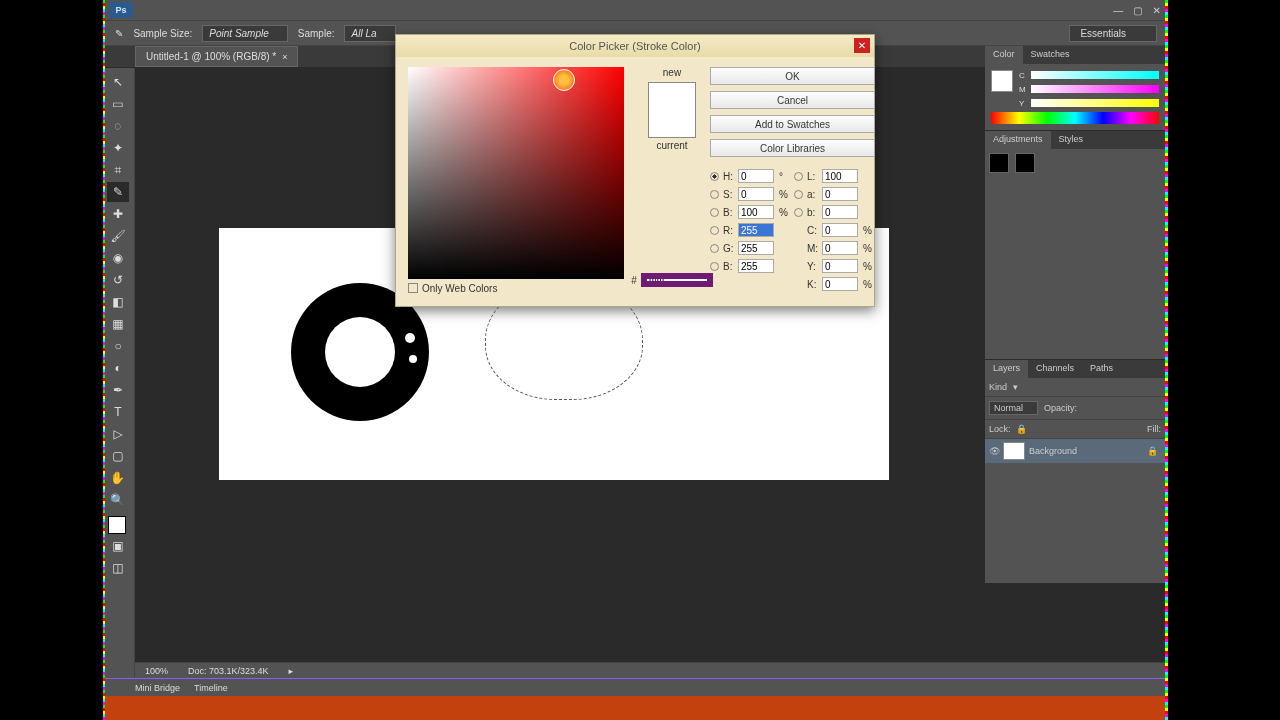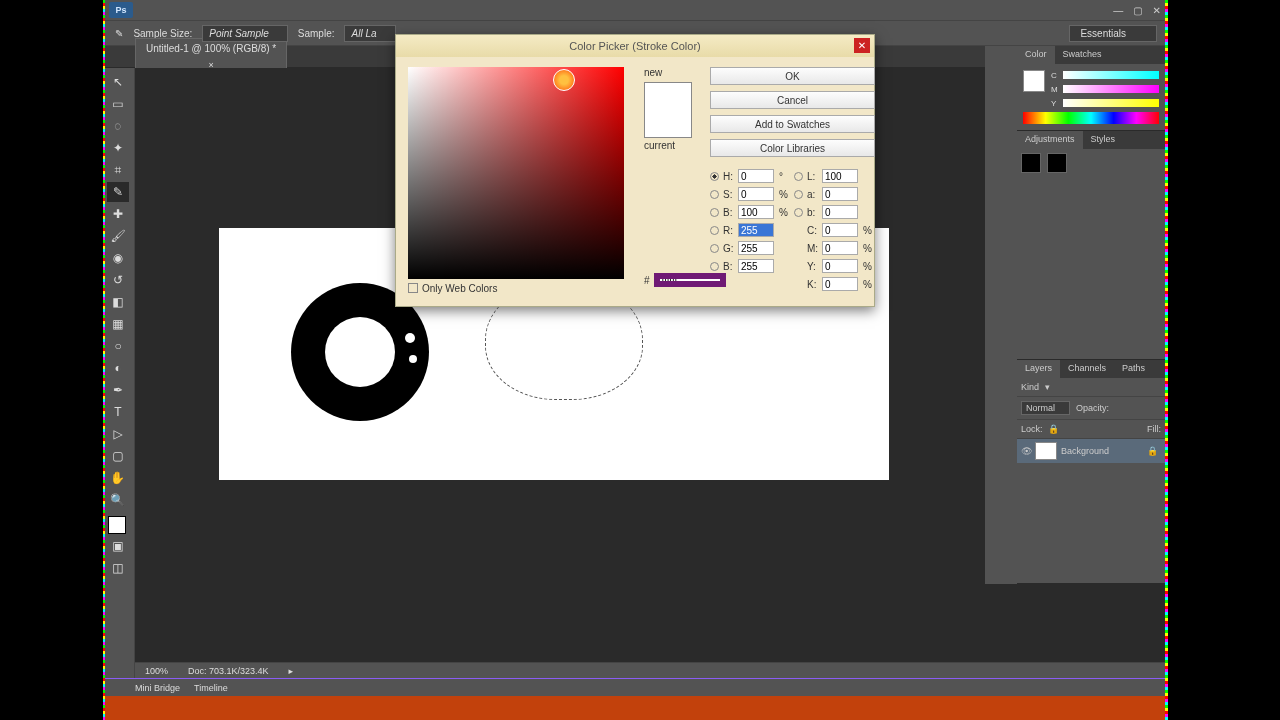--- a/index.html
+++ b/index.html
@@ -9,39 +9,39 @@
 .titlebar .logo { width: 24px; height: 16px; background: #2b5b8c; color: #d0e6ff; font-size: 9px; font-weight: bold; display: flex; align-items: center; justify-content: center; border-radius: 2px; margin-right: 8px; }
 .win-controls { margin-left: auto; display: flex; gap: 10px; }
 .win-controls span { color: #ccc; font-size: 10px; cursor: default; }
 .menubar { height: 20px; background: #535353; display: flex; align-items: center; padding-left: 30px; gap: 16px; }
 .menubar span { color: #ddd; font-size: 11px; }
 .optionsbar { height: 26px; background: #535353; border-top: 1px solid #444; border-bottom: 1px solid #444; display: flex; align-items: center; padding-left: 10px; gap: 10px; }
 .optionsbar .lbl { color: #ddd; font-size: 10px; }
 .optionsbar .dd { background: #3a3a3a; color: #ddd; font-size: 10px; padding: 2px 18px 2px 6px; border: 1px solid #666; position: relative; font-style: italic; }
 .optionsbar .essentials { margin-left: auto; margin-right: 8px; background: #3a3a3a; color: #ddd; font-size: 10px; padding: 2px 30px 2px 10px; border: 1px solid #666; }
 .tabbar { height: 22px; background: #3a3a3a; border-bottom: 1px solid #2a2a2a; display: flex; align-items: center; padding-left: 30px; }
-.tabbar .tab { background: #535353; color: #ddd; font-size: 10px; padding: 4px 10px; border: 1px solid #666; display: flex; align-items: center; gap: 6px; flex-direction: column; }
+.tabbar .tab { background: #535353; color: #ddd; font-size: 10px; padding: 4px 10px; border: 1px solid #666; display: flex; align-items: center; gap: 6px; }
 .tabbar .tab .x { font-size: 9px; }
 .workspace { position: relative; height: 610px; background: #2a2a2a; }
 .left-gutter { position: absolute; left: 0; top: 0; width: 30px; height: 100%; background: #535353; border-right: 1px solid #444; }
 .toolbar { position: absolute; left: 0; top: 0; width: 26px; background: #535353; display: flex; flex-direction: column; gap: 2px; padding-top: 4px; }
 .toolbar .t { width: 22px; height: 20px; margin-left: 2px; display: flex; align-items: center; justify-content: center; color: #ddd; font-size: 12px; }
 .toolbar .t.active { background: #2a2a2a; }
 .toolbar .swatch { width: 18px; height: 18px; background: #fff; border: 1px solid #000; margin: 4px 0 0 3px; }
 .canvas-holder { position: absolute; left: 30px; top: 0; right: 0; bottom: 16px; background: #2a2a2a; }
 .canvas { position: absolute; left: 84px; top: 160px; width: 670px; height: 252px; background: #fff; }
 .ring { position: absolute; left: 72px; top: 55px; width: 138px; height: 138px; border-radius: 50%; background: #000; }
 .ring::after { content: ""; position: absolute; left: 34px; top: 34px; width: 70px; height: 70px; border-radius: 50%; background: #fff; }
 .ring .d1 { position: absolute; right: 14px; top: 50px; width: 10px; height: 10px; border-radius: 50%; background: #fff; }
 .ring .d2 { position: absolute; right: 12px; top: 72px; width: 8px; height: 8px; border-radius: 50%; background: #fff; }
 .sel-circle { position: absolute; left: 266px; top: 52px; width: 158px; height: 120px; border: 1px dashed #555; border-radius: 50% 50% 45% 45%; border-top: none; }
 .statusbar { position: absolute; bottom: 0; left: 30px; right: 0; height: 16px; background: #535353; border-top: 1px solid #444; display: flex; align-items: center; font-size: 9px; color: #ddd; padding-left: 10px; gap: 20px; }
 .bottombar { height: 18px; background: #535353; border-top: 1px solid #8b5cf6; display: flex; align-items: center; font-size: 9px; color: #ddd; padding-left: 30px; gap: 14px; }
 .right-panels { position: absolute; right: 0; top: 46px; width: 180px; background: #535353; }
-.panel-group { border-bottom: 1px solid #2a2a2a; margin-left: 32px; }
+.panel-group { border-bottom: 1px solid #2a2a2a; }
 .panel-tabs { display: flex; background: #3a3a3a; height: 18px; }
 .panel-tabs span { color: #ccc; font-size: 9px; padding: 3px 8px; }
 .panel-tabs span.active { background: #535353; }
 .panel-body { padding: 6px; min-height: 50px; }
 .color-sliders { display: flex; flex-direction: column; gap: 4px; }
 .slider { height: 10px; display: flex; align-items: center; gap: 4px; }
 .slider .sw { font-size: 8px; color: #ddd; width: 8px; }
 .slider .tr { flex: 1; height: 8px; }
 .tr.cy { background: linear-gradient(90deg,#fff,#0ff); }
 .tr.mg { background: linear-gradient(90deg,#fff,#f0f); }
@@ -56,21 +56,21 @@
 .layer-row .eye { width: 10px; font-size: 9px; }
 .layer-row .thumb { width: 22px; height: 18px; background: #fff; border: 1px solid #888; }
 
 .dialog { position: absolute; left: 395px; top: 34px; width: 480px; background: #f2e7c8; border: 1px solid #aa8; box-shadow: 0 4px 12px rgba(0,0,0,0.5); }
 .dlg-title { height: 22px; background: linear-gradient(#f5ebc5,#e8dba8); display: flex; align-items: center; justify-content: center; color: #555; font-size: 11px; position: relative; }
 .dlg-close { position: absolute; right: 4px; top: 3px; width: 16px; height: 15px; background: #c22; color: #fff; font-size: 10px; display: flex; align-items: center; justify-content: center; }
 .dlg-body { padding: 10px 12px 12px 12px; display: flex; gap: 10px; font-size: 10px; color: #333; }
 .sv-field { width: 216px; height: 212px; background: linear-gradient(to top, #000, transparent), linear-gradient(to right, #fff, #f00); position: relative; }
 .sv-mark { position: absolute; left: 145px; top: 2px; width: 22px; height: 22px; border-radius: 50%; background: radial-gradient(circle, #ffc040 30%, #ff8020 70%); border: 1px solid #fff; }
 .hue { width: 18px; height: 212px; background: linear-gradient(to bottom,#f00,#f0f,#00f,#0ff,#0f0,#ff0,#f00); }
-.mid-col { display: flex; flex-direction: column; align-items: flex-start; gap: 2px; width: 56px; }
+.mid-col { display: flex; flex-direction: column; align-items: center; gap: 2px; width: 56px; }
 .preview { width: 48px; height: 56px; border: 1px solid #888; background: #fff; margin-top: 2px; }
 .right-col { flex: 1; display: flex; flex-direction: column; gap: 6px; }
 .btn { background: linear-gradient(#fdfdfd,#e8e8e8); border: 1px solid #aaa; height: 18px; display: flex; align-items: center; justify-content: center; font-size: 10px; color: #333; }
 .grid { display: grid; grid-template-columns: 10px 12px 38px 12px 10px 12px 38px 12px; gap: 4px 3px; align-items: center; font-size: 10px; }
 .grid input { width: 36px; height: 14px; font-size: 10px; border: 1px solid #aaa; padding-left: 2px; }
 .grid input.sel { background: #3a76d6; color: #fff; }
 .grid .r { width: 9px; height: 9px; border: 1px solid #888; border-radius: 50%; display: inline-block; }
 .grid .r.on { background: radial-gradient(circle,#333 40%,transparent 42%); }
 .webonly { margin-top: 4px; font-size: 10px; display: flex; align-items: flex-start; gap: 4px; }
 .webonly .cb { width: 10px; height: 10px; border: 1px solid #888; }

